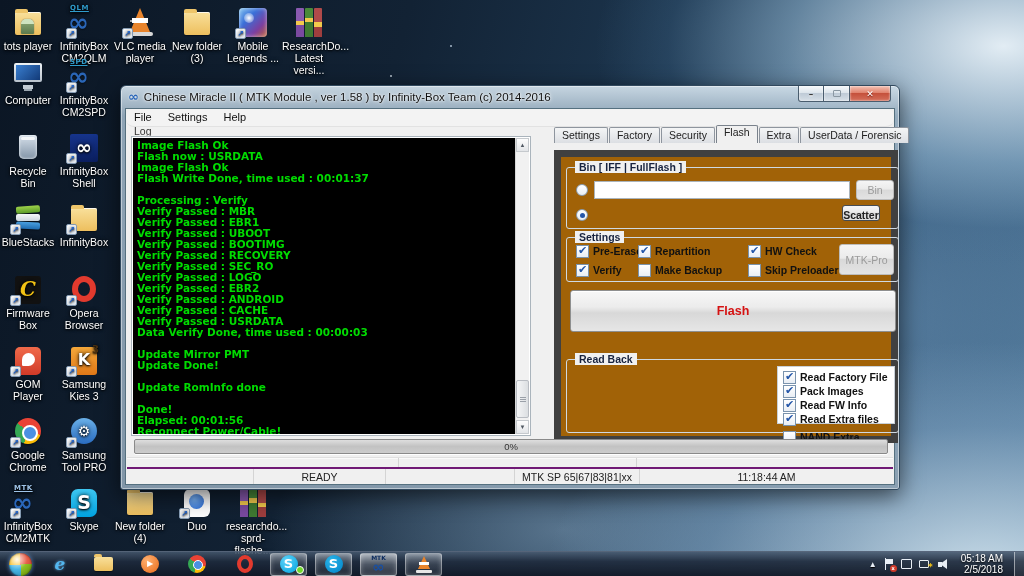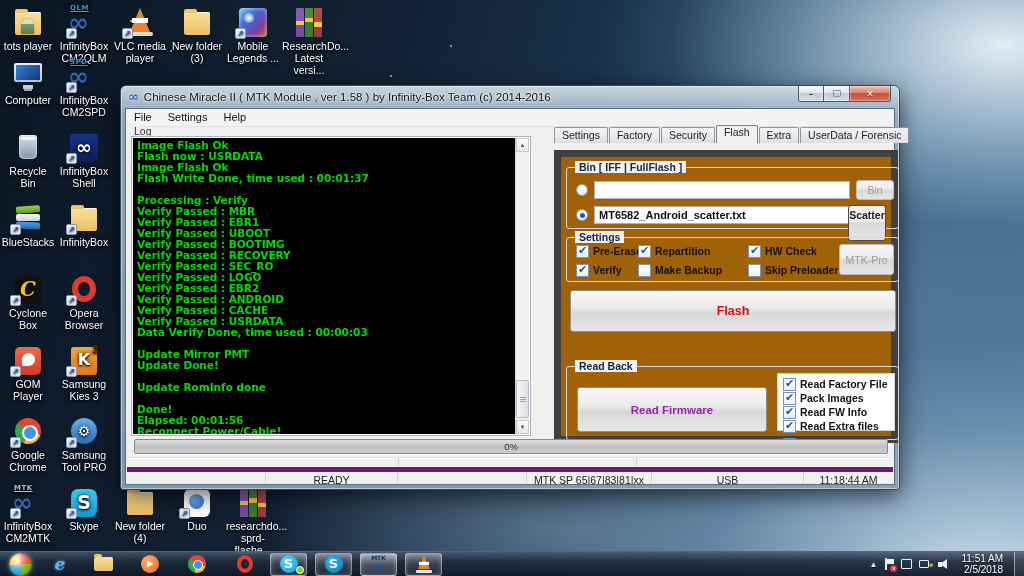--- a/index.html
+++ b/index.html
@@ -121,21 +121,21 @@
     display:flex; align-items:center; justify-content:center; cursor:pointer; box-shadow:inset 0 1px 0 #fff; }
   .bigbtn .t { font:bold 12.5px "Liberation Sans",sans-serif; }
 
   .rb-panel { position:absolute; background:#fff; border:1px solid #c8d0d8; padding:3px 5px; }
   .rb-panel .row { height:13px; margin-bottom:1px; }
 
   .pbar { position:absolute; left:8px; right:6px; top:330px; height:15px; border:1px solid #8a8a8a; border-radius:2px;
     background:linear-gradient(#dedede,#c2c2c2 50%,#cccccc); text-align:center; font-size:9.5px; color:#333; line-height:14px; box-shadow:0 1px 0 #fff; }
   .sbarA { position:absolute; left:1px; right:1px; top:348px; height:14px; background:#f0f0f0; border-top:1px solid #e0e0e0; display:flex; }
   .sbarA div { border-right:1px solid #d4d4d4; box-shadow:inset 0 1px 0 #fafafa; }
-  .sbarB { position:absolute; left:1px; right:1px; bottom:0; height:17px; background:#f0f0f0; border-top:5px solid #701a75; display:flex; font-size:10.5px; color:#222;padding-left:12px; }
+  .sbarB { position:absolute; left:1px; right:1px; bottom:0; height:17px; background:#f0f0f0; border-top:2px solid #701a75; display:flex; font-size:10.5px; color:#222; }
   .sbarB div { border-right:1px solid #d4d4d4; text-align:center; line-height:16px; white-space:nowrap; overflow:hidden; }
 
   
   .taskbar { position:absolute; left:0; right:0; bottom:0; height:25px; z-index:9;
     background:linear-gradient(rgba(70,88,110,.88), rgba(30,42,60,.92) 40%, rgba(16,24,38,.95)); border-top:1px solid rgba(140,160,185,.55);
     display:flex; align-items:center; }
   .orb { width:23px; height:23px; border-radius:50%; margin-left:9px; position:relative; cursor:pointer;
     background:radial-gradient(circle at 35% 28%, rgba(255,255,255,.95), rgba(255,255,255,.15) 45%, rgba(0,0,0,.25)),
       conic-gradient(#e4452c 0 25%, #7db700 25% 50%, #28a8e0 50% 75%, #f8b500 75%); box-shadow:0 0 4px rgba(120,180,255,.7), inset 0 0 2px rgba(0,0,0,.6); }
   .tbi { width:24px; height:24px; position:relative; display:flex; align-items:center; justify-content:center; cursor:pointer; }
@@ -251,21 +251,21 @@
       <div class="s3"></div>
       <span class="sc-arrow">↗</span>
     </div>
   <div>BlueStacks</div>
 </div>
 <div class="dcell" style="left:1px;top:273px">
   <div class="ic">
       <div class="cycl">C</div>
       <span class="sc-arrow">↗</span>
     </div>
-  <div>Cyclone Box</div>
+  <div>Firmware Box</div>
 </div>
 <div class="dcell" style="left:1px;top:344px">
   <div class="ic">
       <div class="gombox"></div>
       <span class="sc-arrow">↗</span>
     </div>
   <div>GOM Player</div>
 </div>
 <div class="dcell" style="left:1px;top:415px">
   <div class="ic">
@@ -431,44 +431,40 @@
     <div class="panel">
 
       <div class="grp" style="left:5px;top:10px;width:333px;height:62px">
         <span class="grp-lb">Bin  [ IFF | FullFlash ]</span>
         <span class="rb" style="left:9px;top:16px"></span>
         <div class="txt" style="left:27px;top:13px;width:256px"></div>
         <div class="btn dis" style="left:289px;top:12px;width:38px;height:20px;line-height:19px">Bin</div>
         <span class="rb" style="left:9px;top:41px">
             <span class="dot"></span>
           </span>
-        <div class="txt" style="left:27px;top:38px;width:256px">MT6582_Android_scatter.txt</div>
-        <div class="btn deflt" style="left:281px;top:37px;width:38px;height:36px;line-height:19px">Scatter</div>
+        <div class="btn deflt" style="left:275px;top:37px;width:38px;height:16px;line-height:19px">Scatter</div>
       </div>
 
       <div class="grp" style="left:5px;top:80px;width:333px;height:45px">
         <span class="grp-lb">Settings</span>
         <span class="cbl" style="position:absolute;left:9px;top:6px"><span class="cb"><span class="ck">✔</span></span><span>Pre-Erase</span></span>
         <span class="cbl" style="position:absolute;left:71px;top:6px"><span class="cb"><span class="ck">✔</span></span><span>Repartition</span></span>
         <span class="cbl" style="position:absolute;left:181px;top:6px"><span class="cb"><span class="ck">✔</span></span><span>HW Check</span></span>
         <span class="cbl" style="position:absolute;left:9px;top:25px"><span class="cb"><span class="ck">✔</span></span><span>Verify</span></span>
         <span class="cbl" style="position:absolute;left:71px;top:25px"><span class="cb"></span><span>Make Backup</span></span>
         <span class="cbl" style="position:absolute;left:181px;top:25px"><span class="cb"></span><span>Skip Preloader</span></span>
         <div class="btn dis" style="left:272px;top:6px;width:55px;height:31px;line-height:30px">MTK-Pro</div>
       </div>
 
       <div class="bigbtn" style="left:9px;top:133px;width:326px;height:42px">
         <span class="t" style="color:var(--c-flash_red,#d51212)">Flash</span>
       </div>
 
-      <div class="grp" style="left:5px;top:209px;width:333px;height:74px">
+      <div class="grp" style="left:5px;top:202px;width:333px;height:74px">
         <span class="grp-lb">Read Back</span>
-        <div class="bigbtn" style="left:10px;top:20px;width:190px;height:45px">
-          <span class="t" style="font-size:11.5px;color:var(--c-firmware_purple,#9b1fa8)">Read Firmware</span>
-        </div>
         <div class="rb-panel" style="left:210px;top:6px;width:118px;height:58px">
           <div class="row cbl"><span class="cb"><span class="ck">✔</span></span><span>Read Factory File</span></div>
           <div class="row cbl"><span class="cb"><span class="ck">✔</span></span><span>Pack Images</span></div>
           <div class="row cbl"><span class="cb"><span class="ck">✔</span></span><span>Read FW Info</span></div>
           <div class="row cbl"><span class="cb"><span class="ck">✔</span></span><span>Read Extra files</span></div>
         </div>
         <span class="cbl" style="position:absolute;left:216px;top:70px"><span class="cb"></span><span>NAND Extra</span></span>
       </div>
     </div>
 
@@ -477,21 +473,20 @@
     <div class="sbarA">
       <div style="width:272px"></div>
       <div style="width:238px"></div>
       <div style="flex:1;border-right:none"></div>
     </div>
     <div class="sbarB">
       <div style="width:127px"></div>
       <div style="width:132px">READY</div>
       <div style="width:129px"></div>
       <div style="width:125px">MTK SP 65|67|83|81|xx</div>
-      <div style="width:152px">USB</div>
       <div style="flex:1;border-right:none">11:18:44 AM</div>
     </div>
   </div>
 </div>
 
 <div class="taskbar">
   <div class="orb"></div>
   <div class="tbi" style="margin-left:16px">
       <span class="ie-e">e</span>
     </div>
@@ -538,18 +533,18 @@
     <span class="devico"></span>
     <span class="netico">
         <span class="scr"></span>
         <span class="star">*</span>
       </span>
     <span class="spkico">
         <span class="box"></span>
         <span class="tri"></span>
       </span>
     <div class="clock">
-      <div>11:51 AM</div>
+      <div>05:18 AM</div>
       <div>2/5/2018</div>
     </div>
     <div class="showdesk"></div>
   </div>
 </div>
 
 </body></html>

